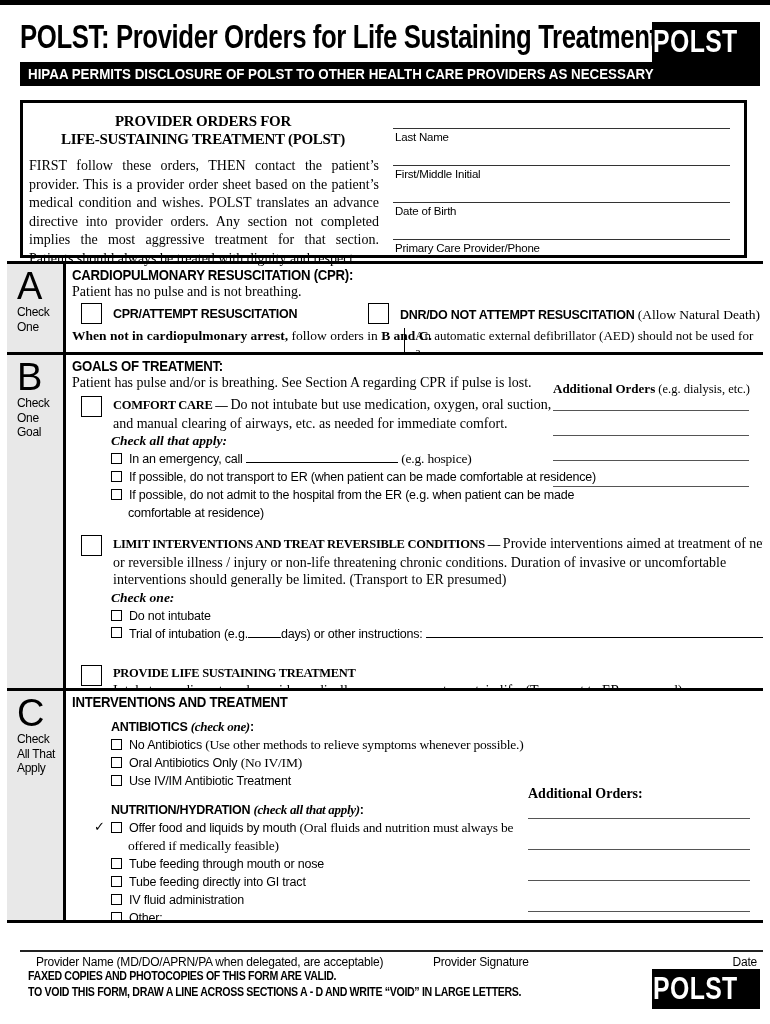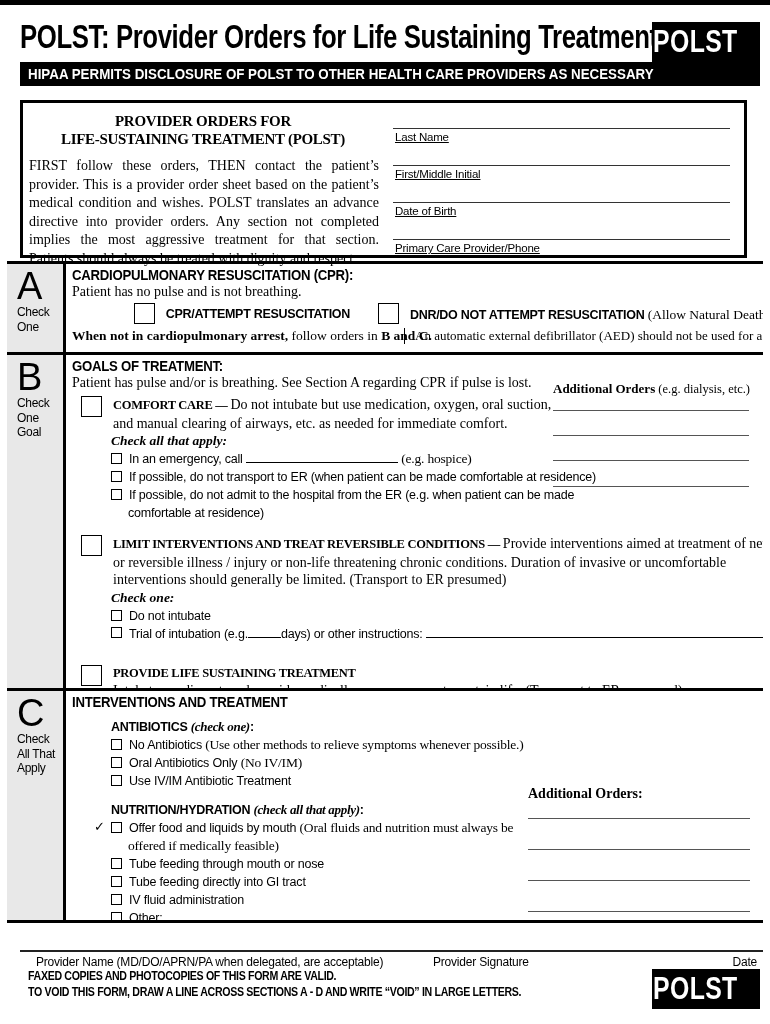--- a/index.html
+++ b/index.html
@@ -20,21 +20,21 @@
   .badge-text{color:#fff;font-size:31px;font-weight:700;letter-spacing:0.5px;}
   .hipaa{position:absolute;left:20px;top:62px;width:740px;height:24px;background:#000;color:#fff;
          font-size:14.5px;font-weight:700;line-height:24px;padding-left:8px;box-sizing:border-box;}
 
   
   .patient-box{position:absolute;left:20px;top:100px;width:721px;height:152px;border:3px solid #000;display:flex;}
   .pb-left{width:358px;padding:5px 4px 0 6px;box-sizing:border-box;}
   .pb-head{text-align:center;font-size:15px;font-weight:700;letter-spacing:-0.3px;line-height:18px;margin-top:4px;font-family:Liberation Serif, serif;}
   .pb-para{font-family:"Liberation Serif",serif;font-size:14px;line-height:18.5px;text-align:justify;
            margin-top:9px;width:350px;}
-  .pb-right{flex:1;margin:0 14px 0 12px;padding-top:25px;box-sizing:border-box;text-decoration:underline;}
+  .pb-right{flex:1;margin:0 14px 0 12px;padding-top:25px;box-sizing:border-box;}
   .pf-row{height:37px;border-top:1.5px solid #333;box-sizing:border-box;}
   .pf-row.last{height:16px;}
   .pf-label{font-size:11.5px;letter-spacing:-0.2px;padding:2px 0 0 2px;}
 
   
   .sections{position:absolute;left:7px;top:261px;width:756px;}
   .section{display:flex;border-top:3px solid #000;box-sizing:border-box;overflow:hidden;}
   .sec-a{height:91px;} .sec-b{height:336px;} .sec-c{height:235px;border-bottom:3px solid #000;}
   .sb{width:56px;background:#e8e8e8;border-right:3px solid #000;box-sizing:content-box;flex:none;}
   .sb-letter{font-size:38px;font-weight:400;line-height:38px;margin:3px 0 0 10px;}
@@ -53,21 +53,21 @@
   .sansb{font-weight:700;letter-spacing:-0.3px;font-size:12.5px;}
   .item{font-size:12.5px;letter-spacing:-0.2px;line-height:18px;margin-left:39px;
         padding-left:17px;text-indent:-17px;}
   .item .serif{font-size:13.5px;}
   .chkhead{font-family:"Liberation Serif",serif;font-weight:700;font-style:italic;font-size:13.5px;
            line-height:18px;margin-left:39px;}
   .blank{display:inline-block;border-bottom:1.2px solid #000;height:11px;vertical-align:baseline;}
 
   
   .optrow{display:flex;margin-top:3px;align-items:center;}
-  .optA1{width:259px;display:flex;align-items:center;margin-left:19px;justify-content:flex-end;}
+  .optA1{width:259px;display:flex;align-items:center;margin-left:9px;}
   .optA2{flex:1;display:flex;align-items:center;padding-left:28px;}
   .optA2 .lbl{white-space:nowrap;}
   .noteA{display:flex;margin-top:4px;}
   .noteA-left{width:332px;flex:none;font-family:"Liberation Serif",serif;font-size:13.5px;line-height:16px;white-space:nowrap;}
   .noteA-div{flex:none;border-left:1.5px solid #000;margin-right:10px;}
   .noteA-right{font-family:"Liberation Serif",serif;font-size:13px;line-height:15.5px;}
 
   
   .b-ao{position:absolute;left:487px;top:26px;width:196px;}
   .b-ao-label{font-family:Liberation Serif, serif;font-size:12.5px;white-space:nowrap;}

